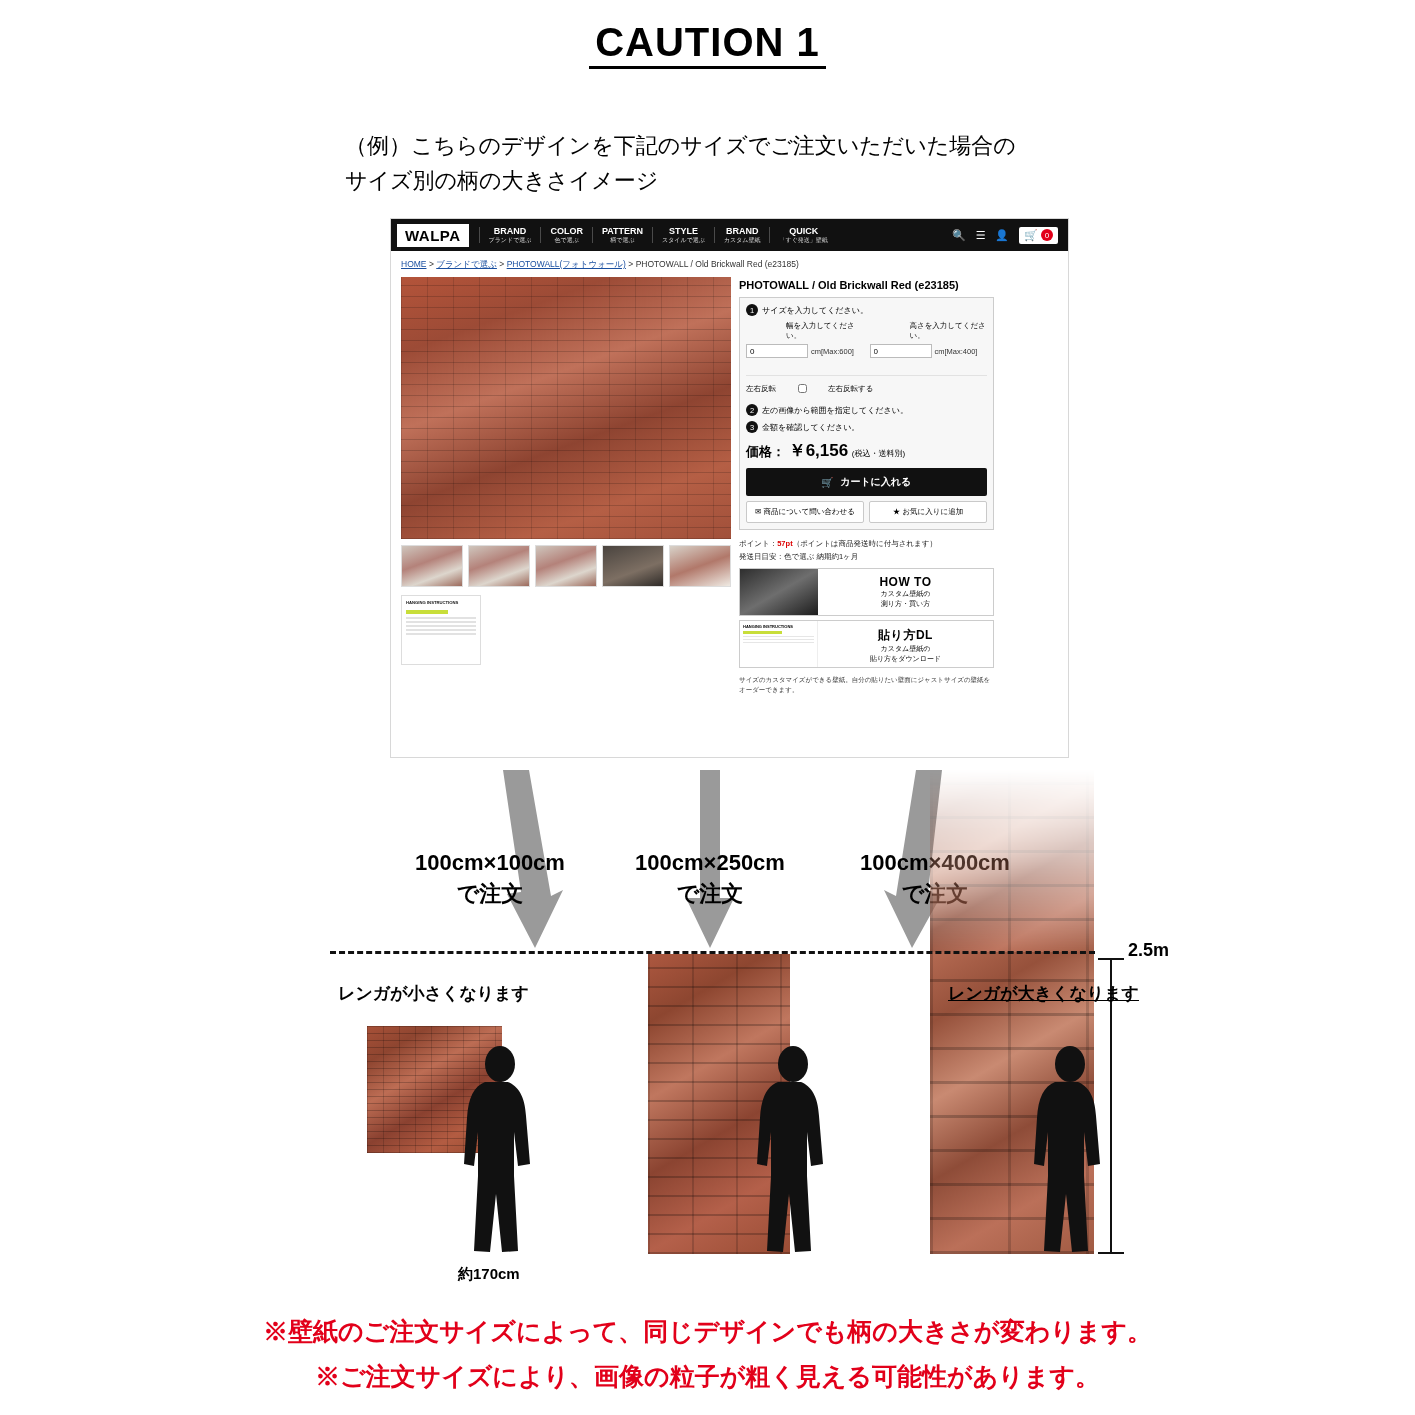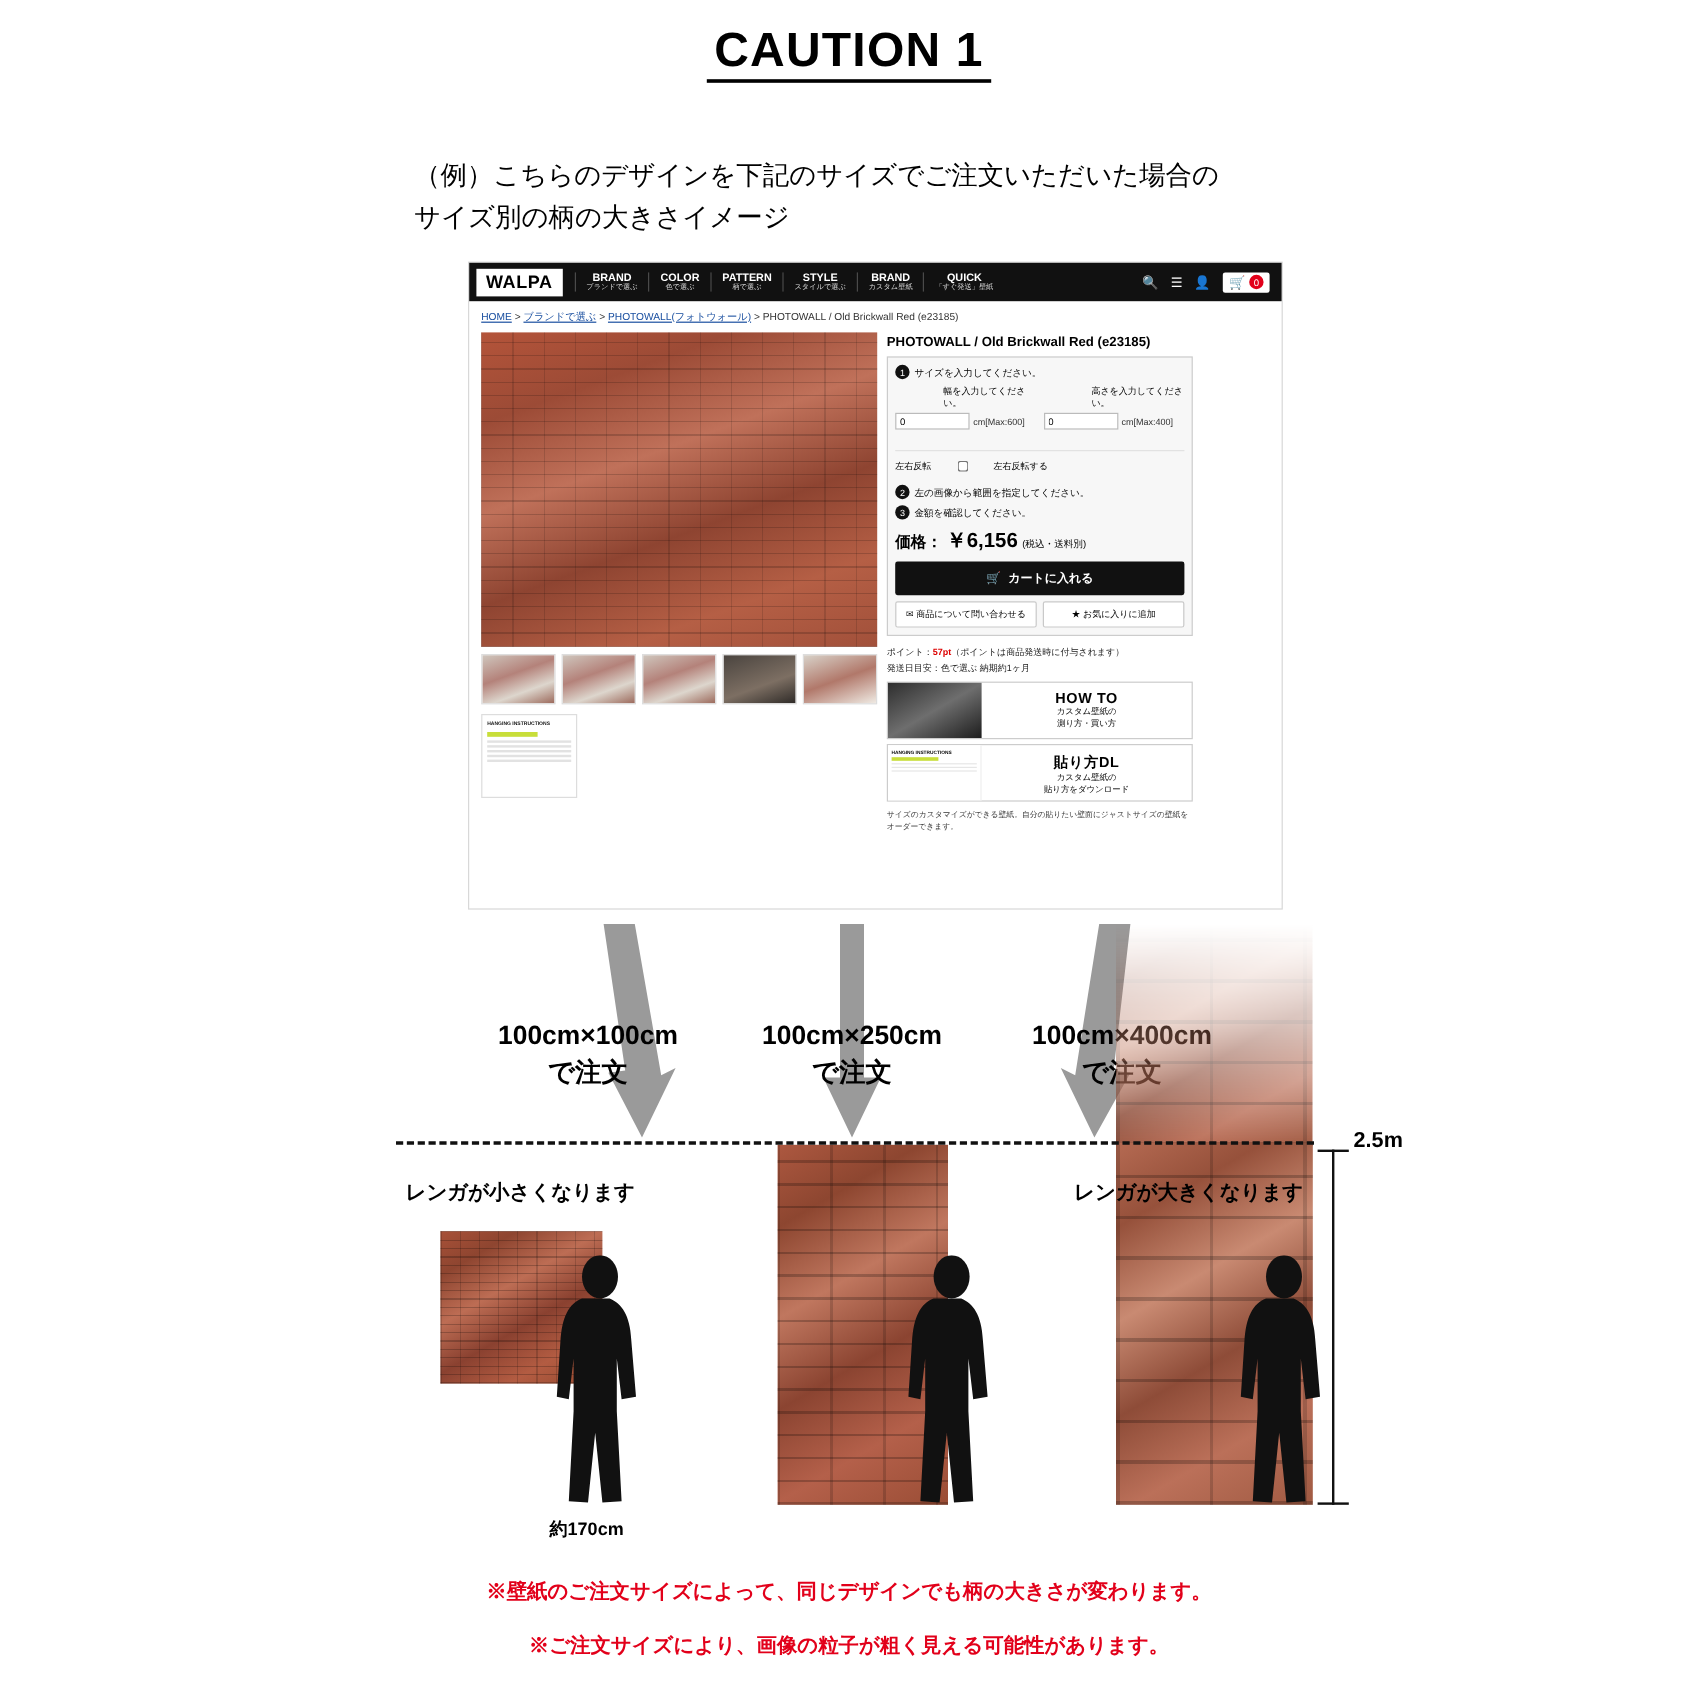--- a/index.html
+++ b/index.html
@@ -187,21 +187,21 @@
   .smalltxt { position:absolute; font-size:17px; font-weight:bold; }
 
   
   .person { position:absolute; }
 
   .heightlbl { position:absolute; font-size:15px; font-weight:bold; }
 
   
   .warn {
     position:absolute; left:0; width:100%; text-align:center;
-    color:#e2001a; font-size:17px; font-weight:bold;
+    color:#e2001a; font-size:25px; font-weight:bold;
   }
 </style>
 </head>
 <body>
 
 <div class="title">
   <span>CAUTION 1</span>
 </div>
 
 <div class="lead">
@@ -411,21 +411,21 @@
 
 <div class="brick fine" style="left:367px; top:1026px; width:135px; height:127px;"></div>
 
 <div class="dashline"></div>
 <div class="scale-lbl">2.5m</div>
 <div class="scale-bar"></div>
 <div class="scale-cap-t"></div>
 <div class="scale-cap-b"></div>
 
 <div class="smalltxt" style="left:338px; top:982px;">レンガが小さくなります</div>
-<div class="smalltxt" style="left:895px; top:982px;">レンガが大きくなります</div>
+<div class="smalltxt" style="left:948px; top:982px;text-decoration:underline;">レンガが大きくなります</div>
 
 <svg class="person" style="left:452px; top:1046px;" width="96" height="212" viewBox="0 0 96 212">
   <g fill="#111">
     <ellipse cx="48" cy="18" rx="15" ry="18"></ellipse>
     <path d="M33 36 C22 40 16 52 15 72 L12 118 L22 120 L26 86 L26 130 L22 205 L38 206 L44 148 L50 206 L66 205 L62 130 L62 86 L66 120 L78 118 L74 70 C73 50 66 40 56 36 Z"></path>
   </g>
 </svg>
 <svg class="person" style="left:745px; top:1046px;" width="96" height="212" viewBox="0 0 96 212">
   <g fill="#111">
     <ellipse cx="48" cy="18" rx="15" ry="18"></ellipse>

